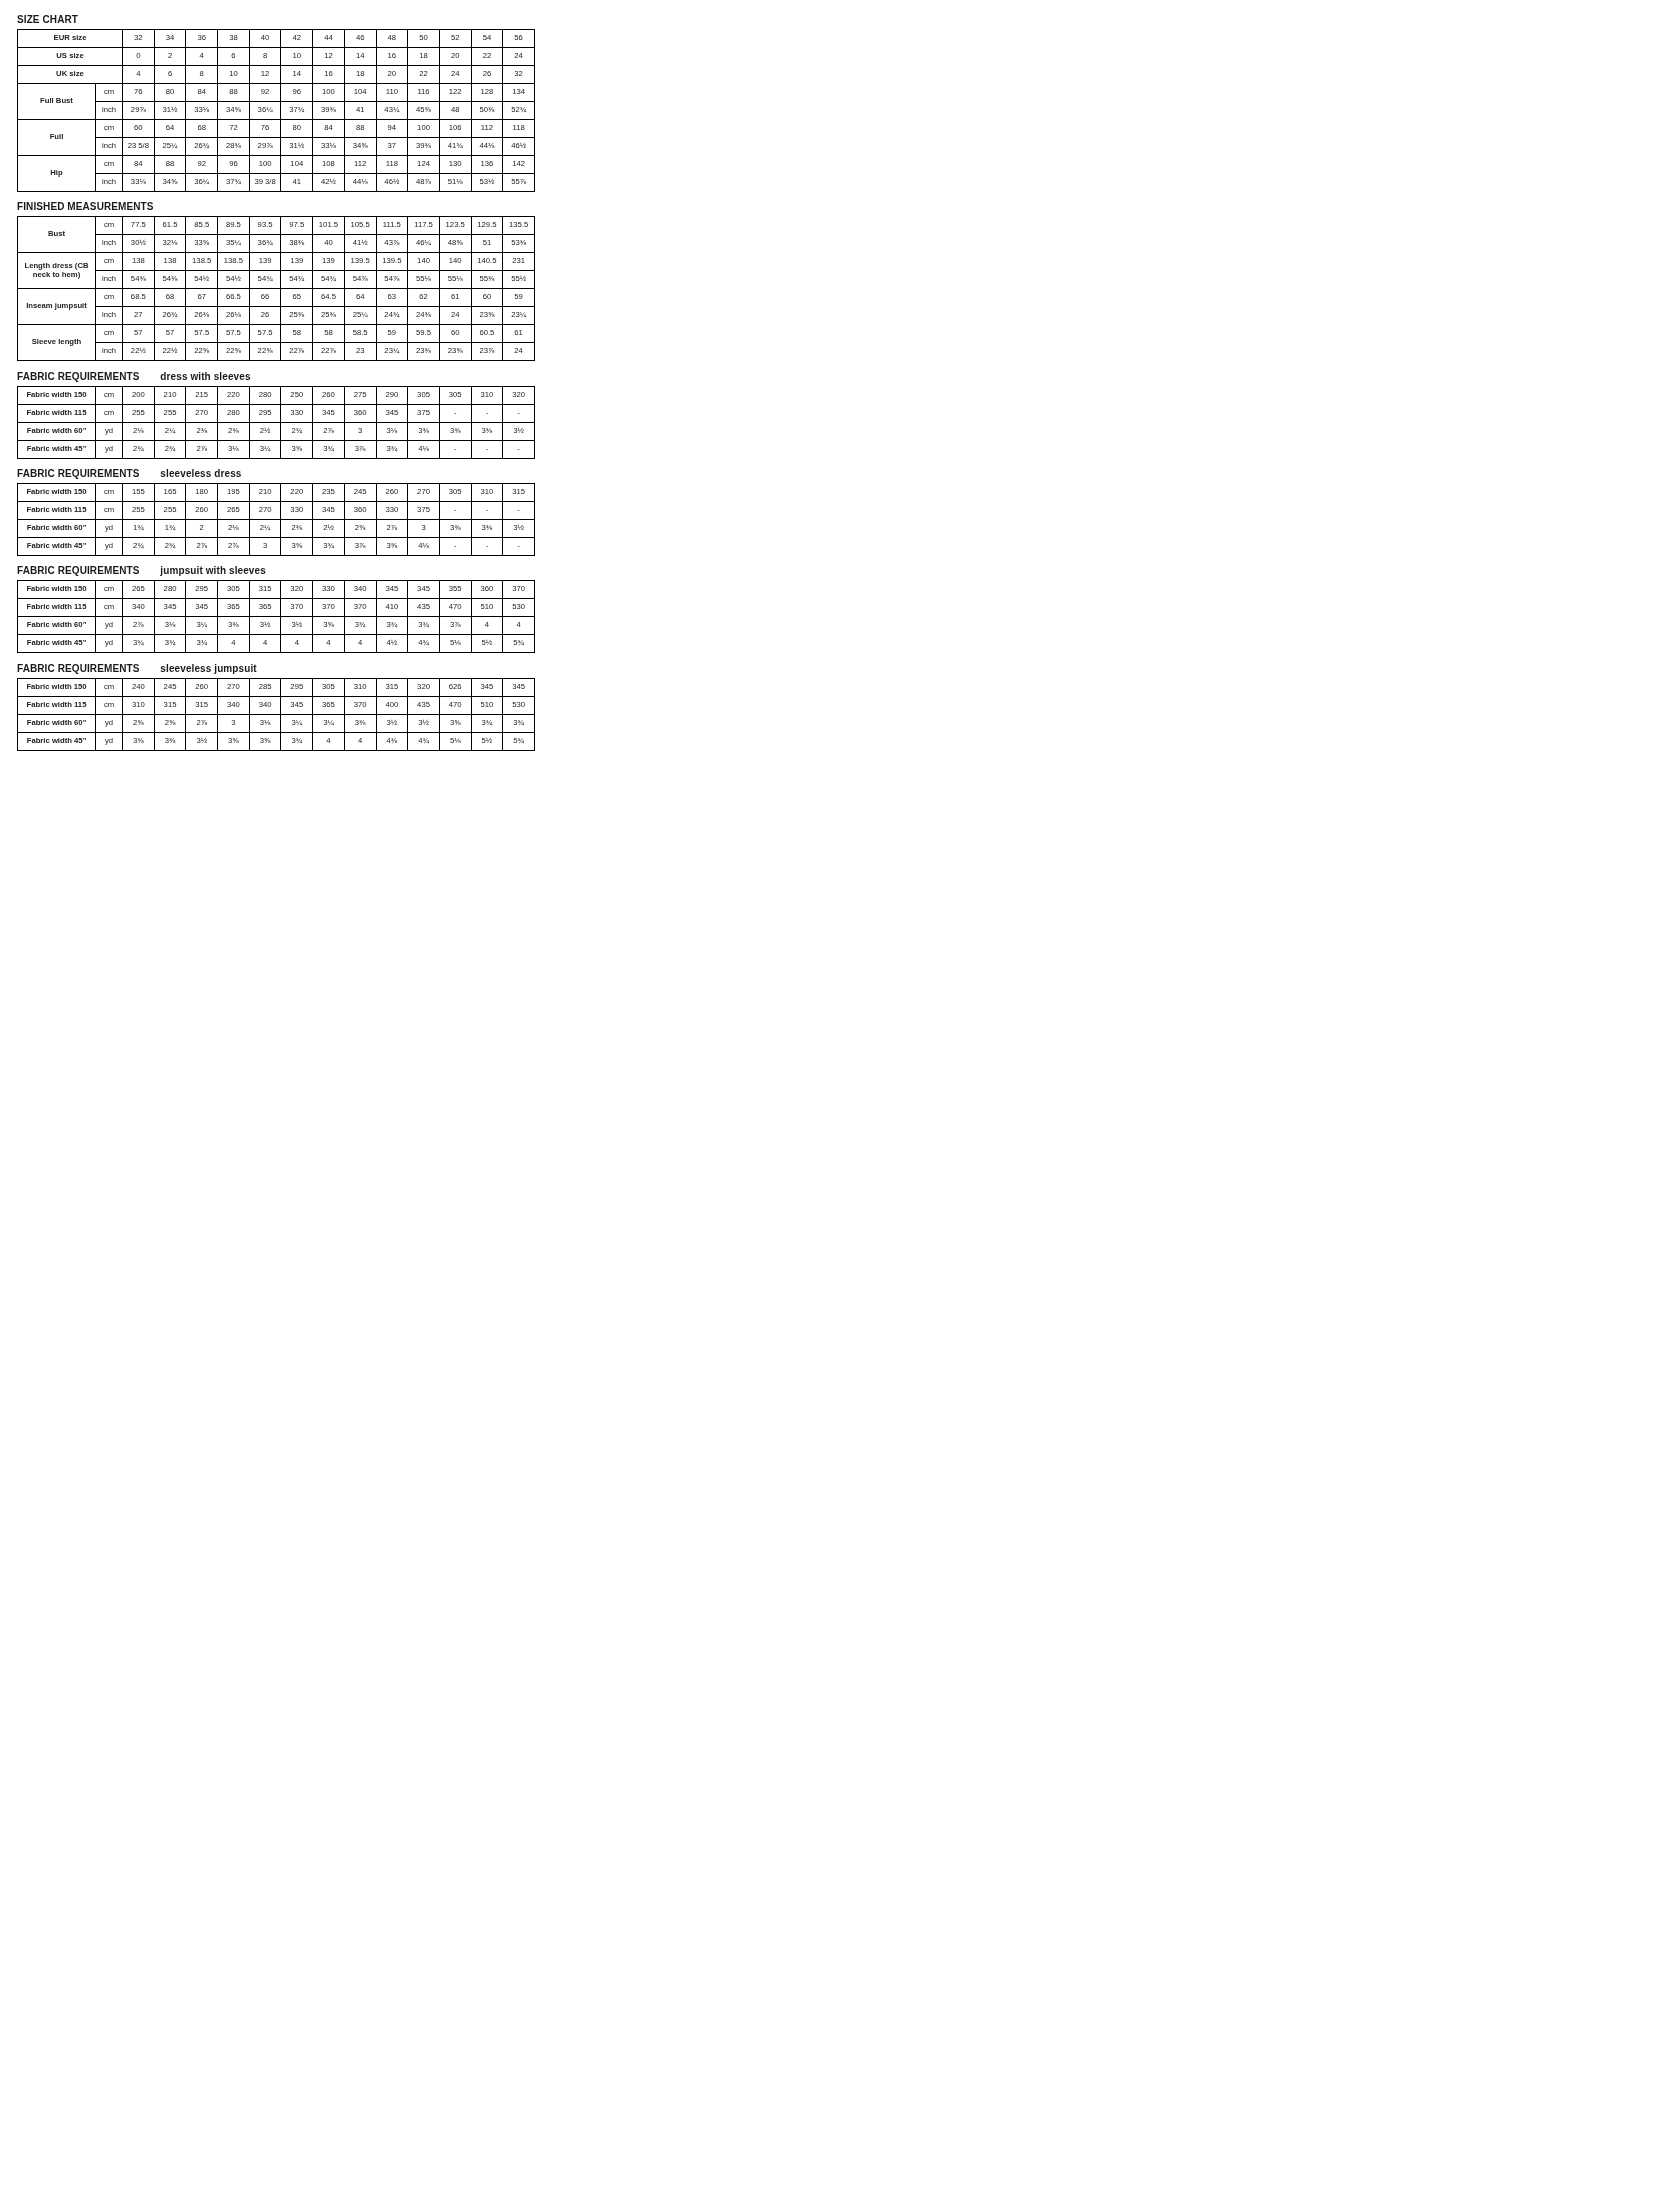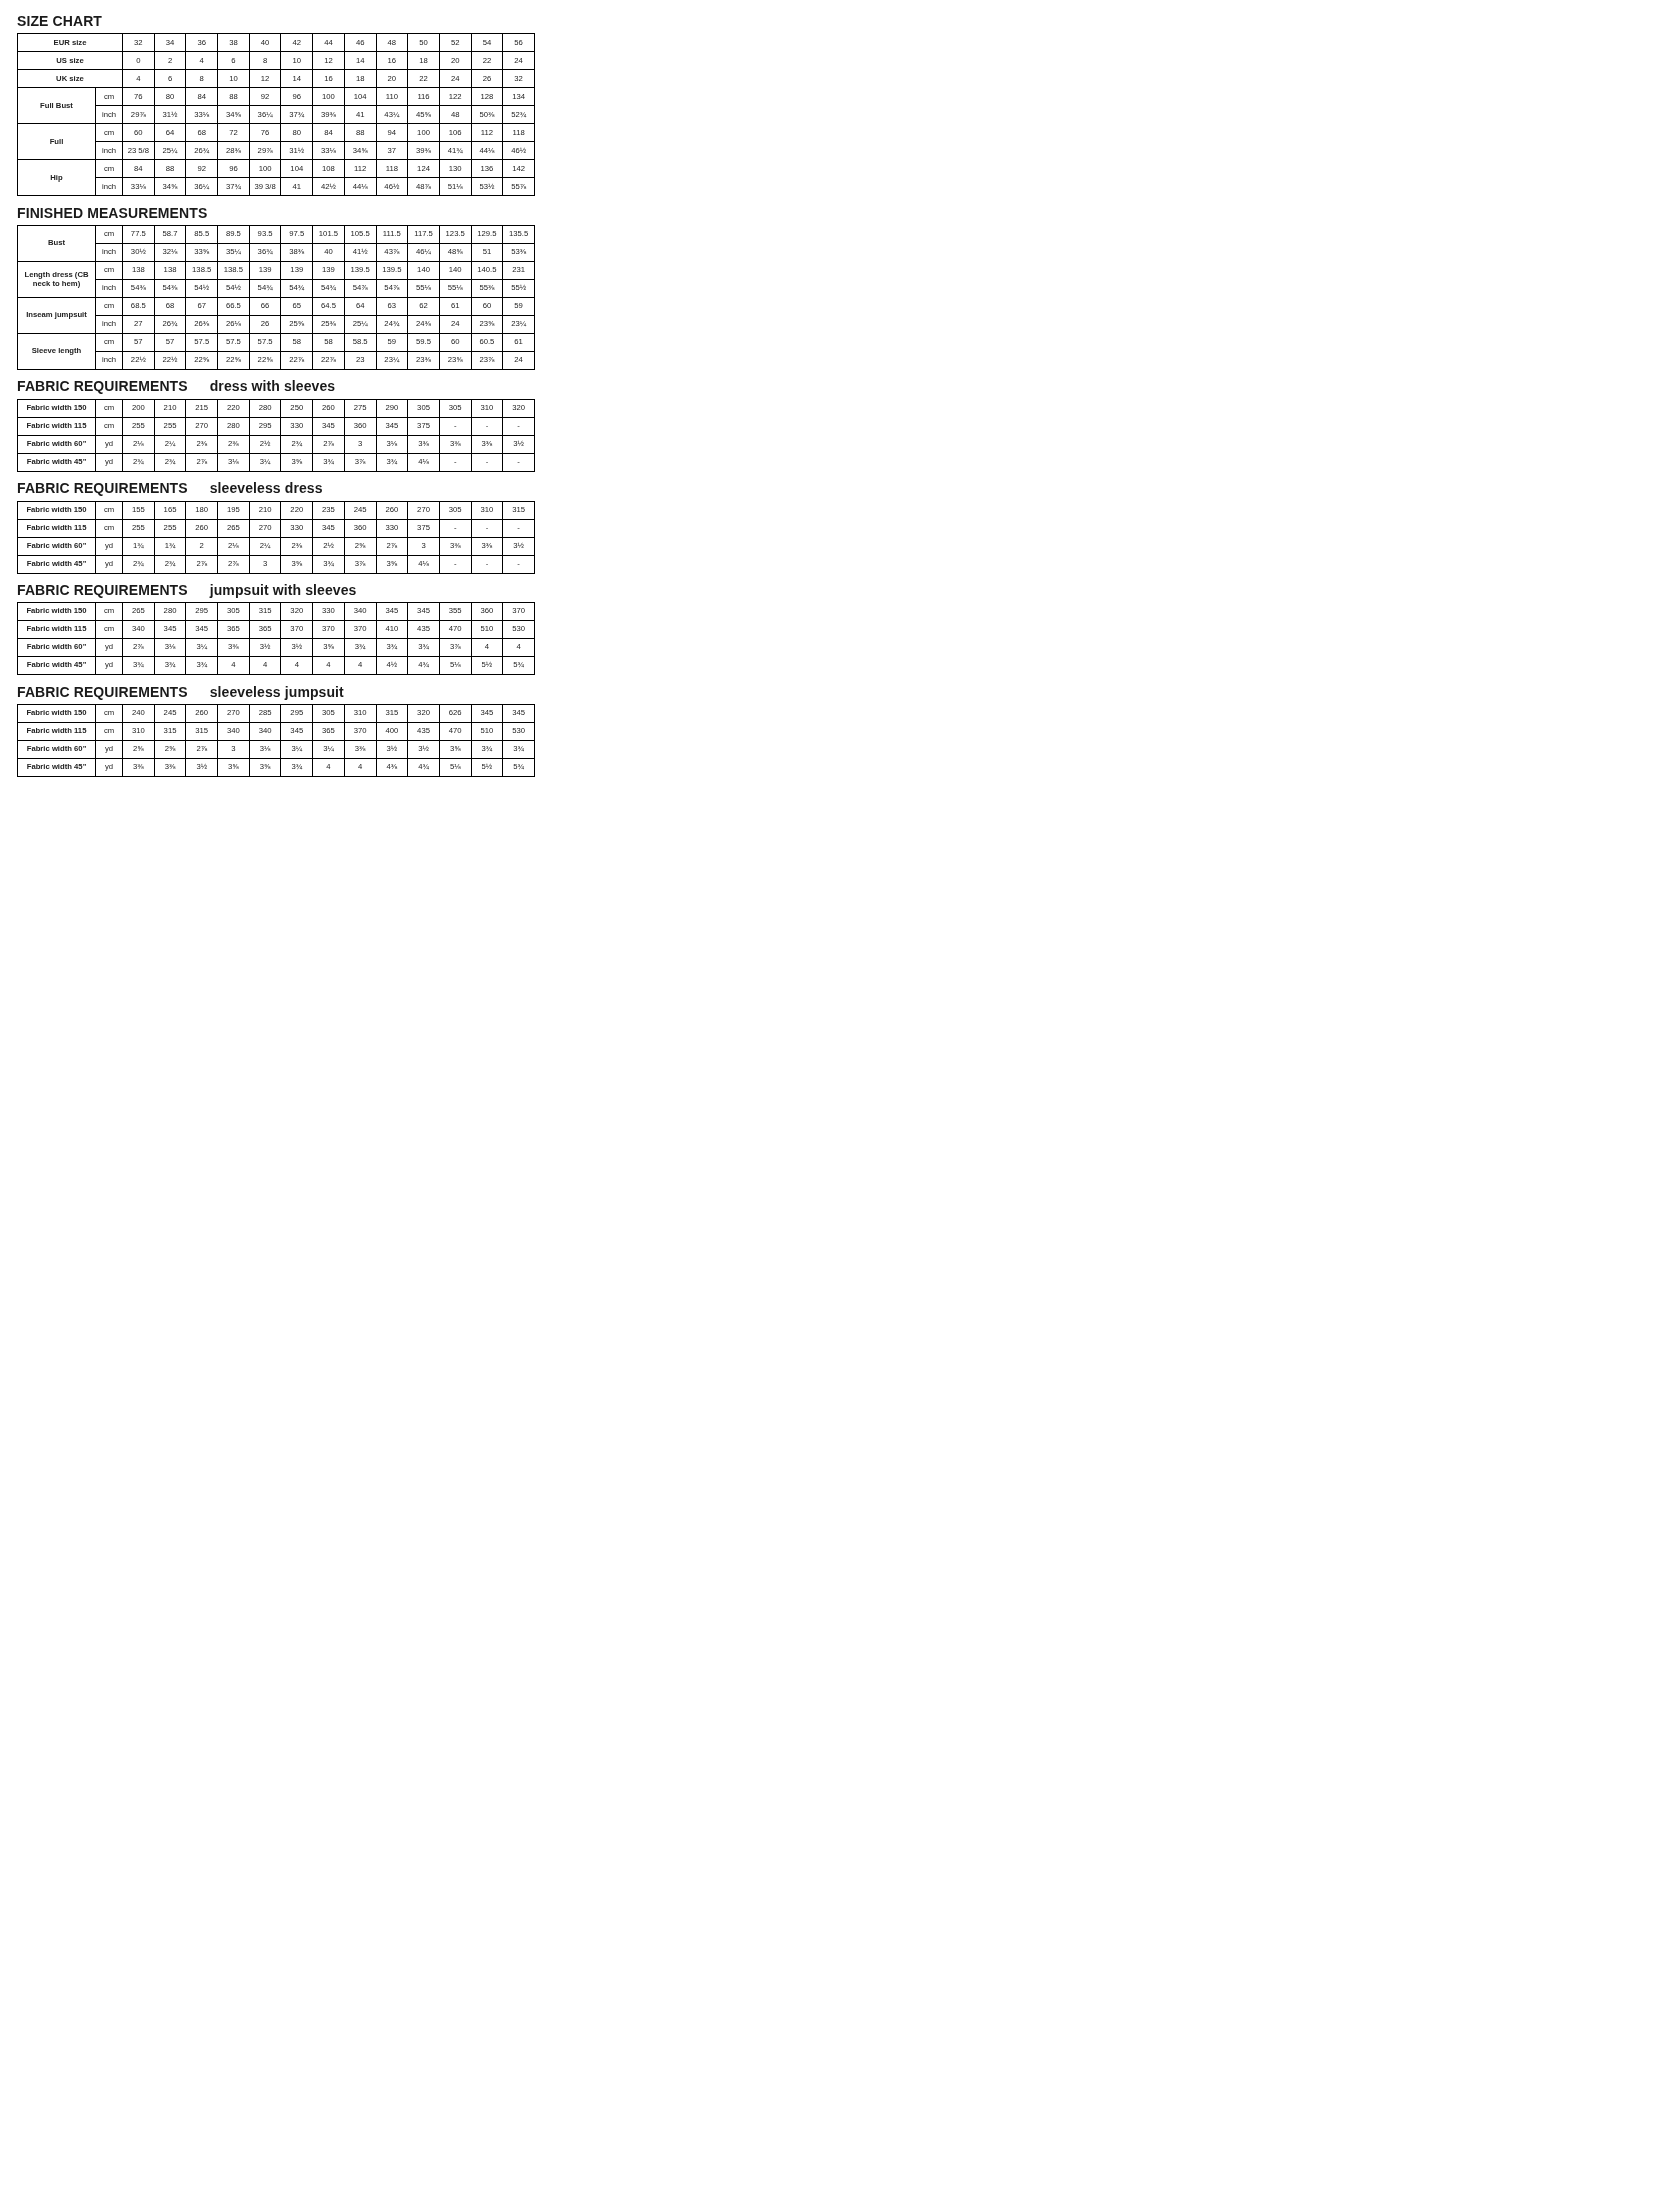--- a/index.html
+++ b/index.html
@@ -5,21 +5,21 @@
   html, body { margin: 0; padding: 0; background: #ffffff; }
   body {
     width: 551px;
     font-family: "Liberation Sans", sans-serif;
     color: #1c1c1c;
     -webkit-font-smoothing: antialiased;
   }
   .page { padding: 11.5px 17px 17.6px 17px; }
   .section-title {
     margin: 9.3px 0 4px 0;
-    font-size: 14px;
+    font-size: 10px;
     line-height: 1.1;
     letter-spacing: 0.1px;
     color: #1a1a1a;
   }
   .section-title:first-child { margin-top: 2.6px; }
   .section-title .main { font-weight: 800; }
   .section-title .sub { font-weight: 600; margin-left: 18px; }
   table.chart {
     border-collapse: collapse;
     width: 518px;
@@ -233,21 +233,21 @@
         <col>
         <col>
         <col>
         <col>
       </colgroup>
       <tbody>
         <tr>
           <th class="lbl" rowspan="2">Bust</th>
           <td>cm</td>
           <td>77.5</td>
-          <td>58.7</td>
+          <td>61.5</td>
           <td>85.5</td>
           <td>89.5</td>
           <td>93.5</td>
           <td>97.5</td>
           <td>101.5</td>
           <td>105.5</td>
           <td>111.5</td>
           <td>117.5</td>
           <td>123.5</td>
           <td>129.5</td>

